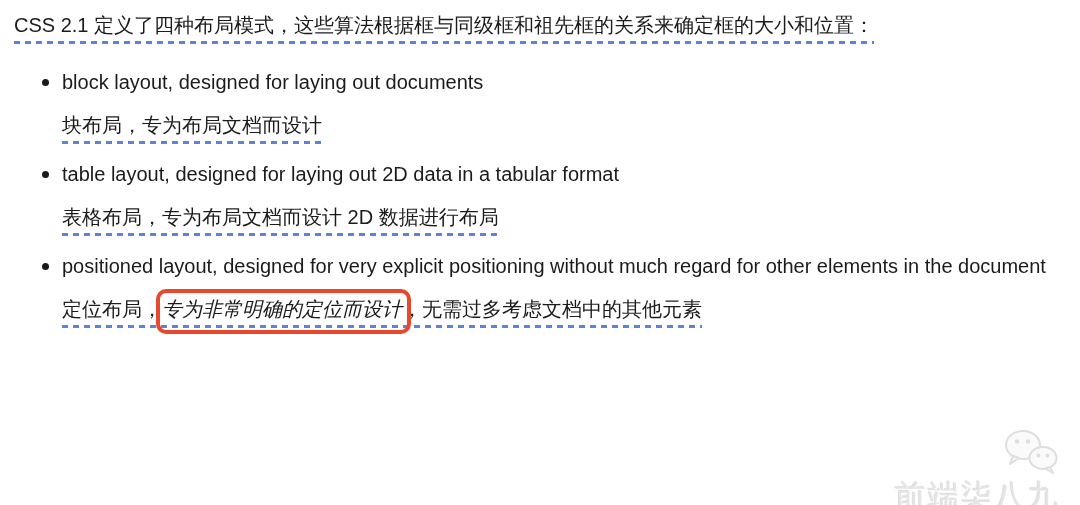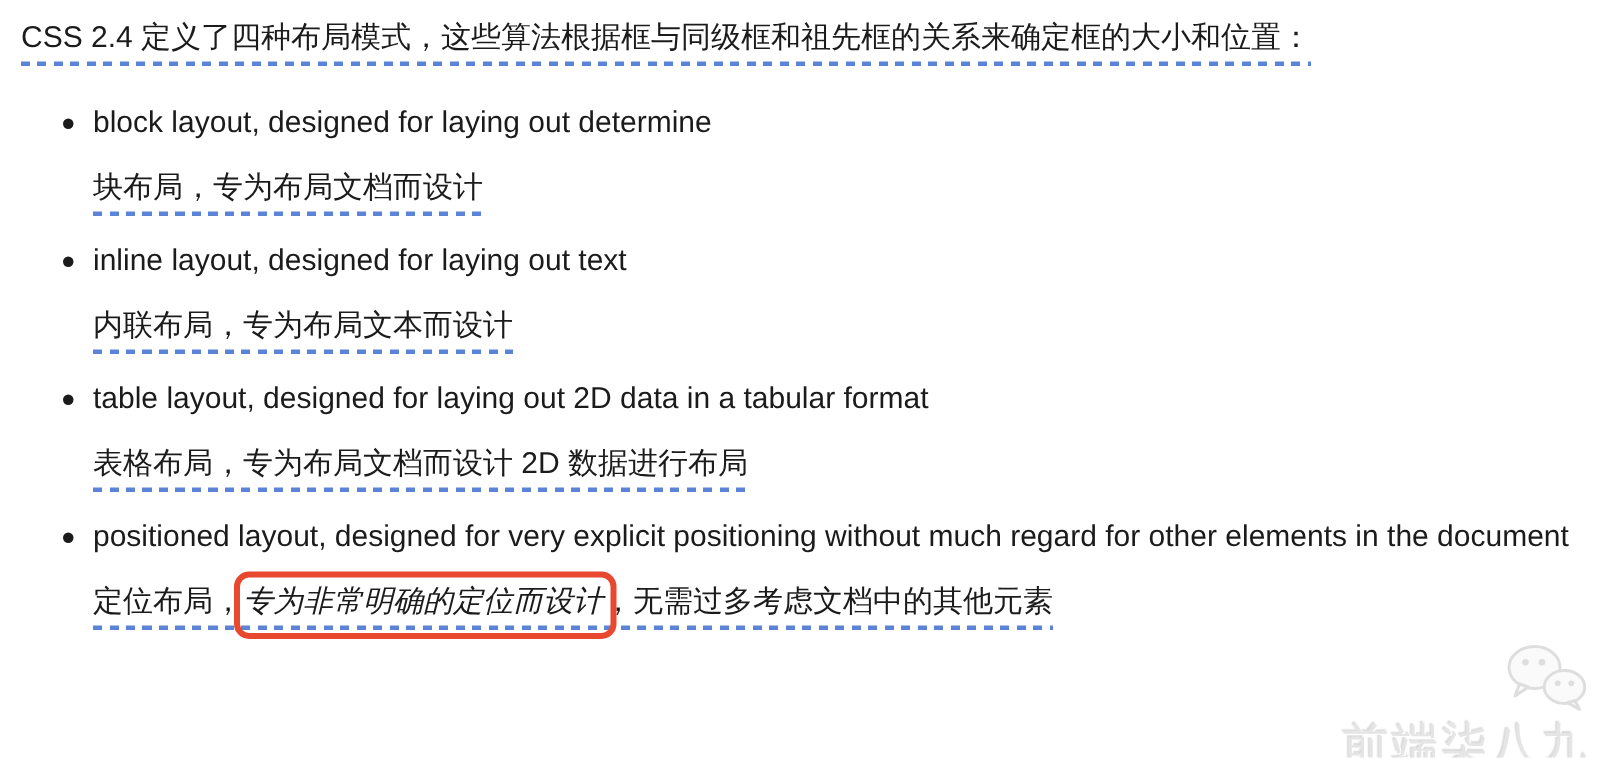--- a/index.html
+++ b/index.html
@@ -92,35 +92,30 @@
     text-shadow: 1px 1px 0 #ffffff, -1px -1px 1px #d9d9d9;
   }
   .wechat-icon { display: block; }
 </style>
 </head>
 <body>
 
 <main class="page">
 
 
-  <p class="line intro-zh-wrap"><span class="zh-underline">CSS 2.4 定义了四种布局模式，这些算法根据框与同级框和祖先框的关系来确定框的大小和位置：</span></p>
+  <p class="line intro-zh-wrap"><span class="zh-underline">CSS 2.1 定义了四种布局模式，这些算法根据框与同级框和祖先框的关系来确定框的大小和位置：</span></p>
 
   <ul class="modes">
 
     <li>
       <span class="bullet-dot"></span>
-      <div class="line item-en">block layout, designed for laying out determine</div>
+      <div class="line item-en">block layout, designed for laying out documents</div>
       <div class="item-zh"><span class="zh-underline">块布局，专为布局文档而设计</span></div>
     </li>
 
-    <li>
-      <span class="bullet-dot"></span>
-      <div class="line item-en">inline layout, designed for laying out text</div>
-      <div class="item-zh"><span class="zh-underline">内联布局，专为布局文本而设计</span></div>
-    </li>
 
     <li>
       <span class="bullet-dot"></span>
       <div class="line item-en">table layout, designed for laying out 2D data in a tabular format</div>
       <div class="item-zh"><span class="zh-underline">表格布局，专为布局文档而设计 2D 数据进行布局</span></div>
     </li>
 
     <li>
       <span class="bullet-dot"></span>
       <div class="line item-en">positioned layout, designed for very explicit positioning without much regard for other elements in the document</div>

